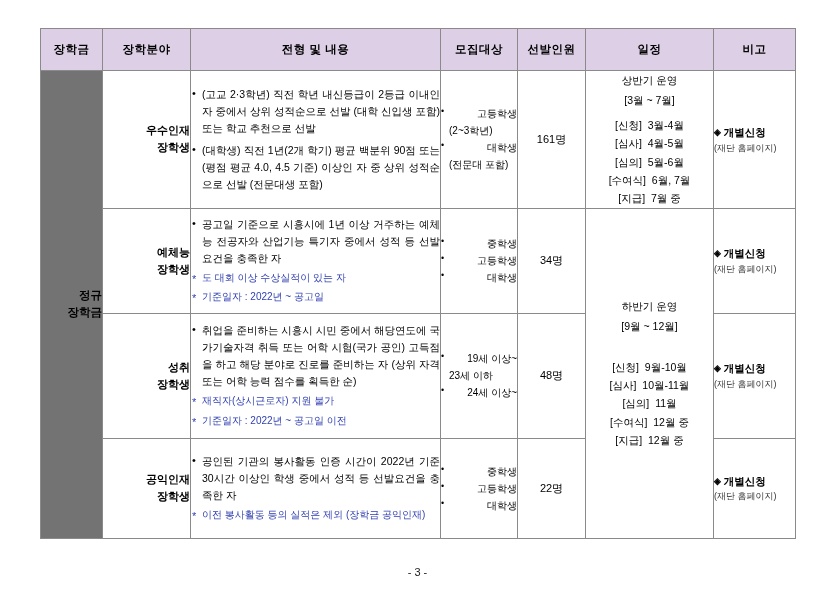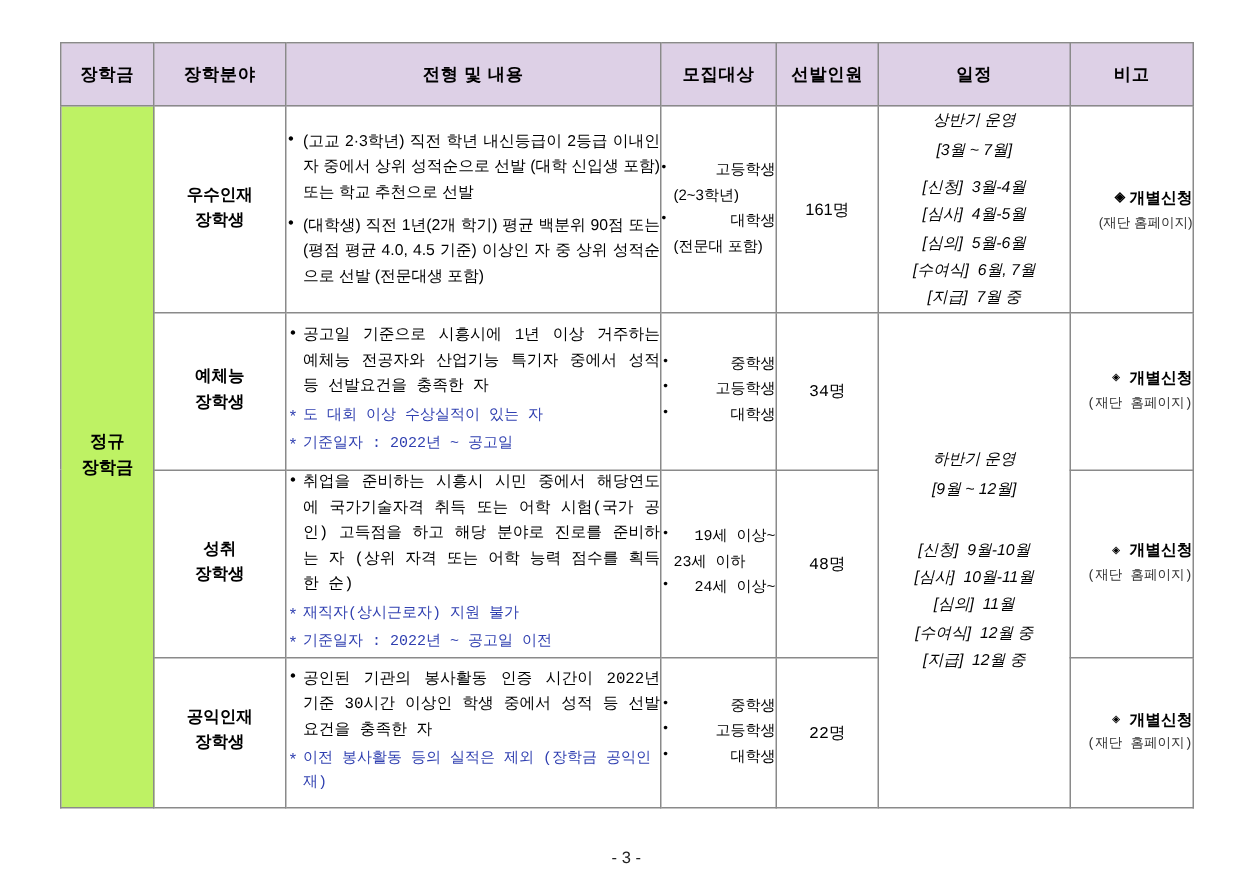--- a/index.html
+++ b/index.html
@@ -39,28 +39,28 @@
   
   col.c-a { width: 62px; }
   col.c-b { width: 88px; }
   col.c-c { width: 250px; }
   col.c-d { width: 77px; }
   col.c-e { width: 68px; }
   col.c-f { width: 128px; }
   col.c-g { width: 82px; }
 
   td.cat {
-    background: #bef264;
-    text-align: center;
+    background: #737373;
+    text-align: right;
     font-size: 11.5px;
     font-weight: bold;
     line-height: 1.5;
   }
   td.field {
-    text-align: center;
+    text-align: right;
     font-size: 11px;
     font-weight: bold;
     line-height: 1.55;
   }
   td.content {
     padding: 7px 8px 7px 6px;
     font-size: 10.5px;
     line-height: 1.62;
   }
   td.target {
@@ -71,24 +71,23 @@
   }
   td.count {
     text-align: center;
     font-size: 11px;
   }
   td.sched {
     text-align: center;
     font-size: 10.5px;
     line-height: 1.75;
     padding: 4px 2px;
-    font-style: italic;
   }
   td.note {
-    text-align: right;
+    text-align: left;
     font-size: 10.5px;
     line-height: 1.6;
     padding: 4px 2px;
   }
   .note-main { font-weight: bold; white-space: nowrap; }
   .note-sub { font-size: 9px; color: #333; }
 
   ul.bul { list-style: none; margin: 0; padding: 0; }
   ul.bul > li {
     position: relative;
@@ -116,21 +115,21 @@
     left: 1px; top: 1px;
     font-size: 11px;
   }
   .tgt-line { position: relative; padding-left: 8px; white-space: nowrap; text-align: right; }
   .tgt-line::before {
     content: "•";
     position: absolute; left: 0; top: -1px;
     font-size: 9px;
   }
   .sch-head { margin-bottom: 2px; }
-  .dotted-top { border-top: 1px dotted #777 !important; font-family: Liberation Mono, monospace; }
+  .dotted-top { border-top: 1px dotted #777 !important; }
 
   .footnote {
     position: absolute;
     left: 42px; top: 525px;
     font-size: 11px;
     color: #333;
     letter-spacing: .3px;
   }
   .pagenum {
     position: absolute;

